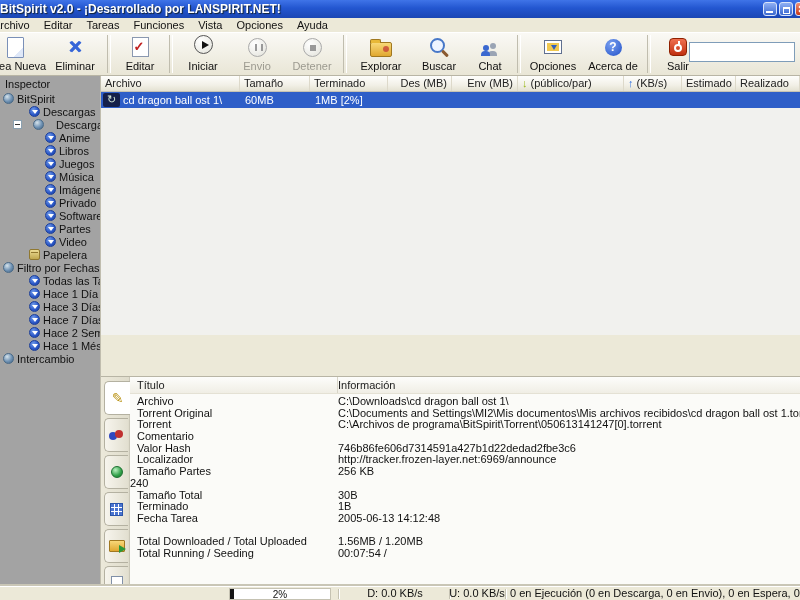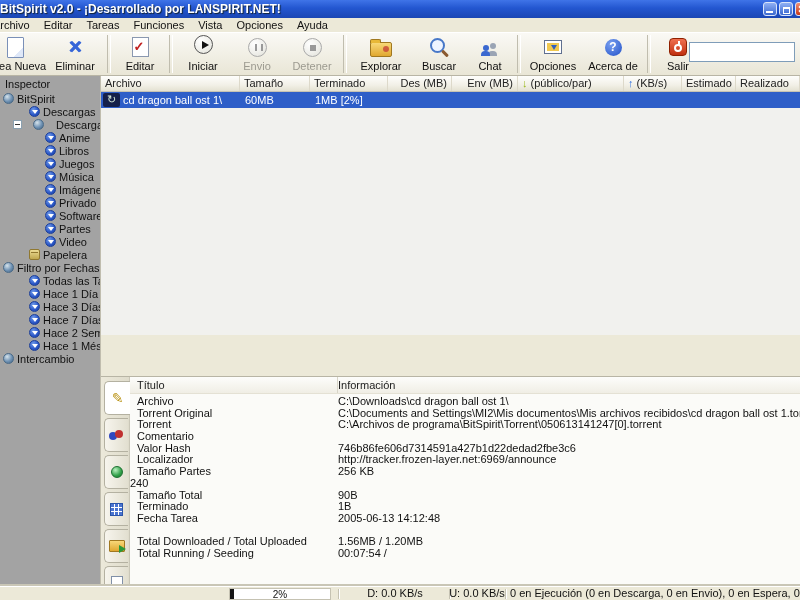--- a/index.html
+++ b/index.html
@@ -423,21 +423,21 @@
         </div>
       <div class="drow">
           <span class="dt">Tamaño Partes</span>
           <span class="di">256 KB</span>
         </div>
       <div class="drow">
           <span class="di">240</span>
         </div>
       <div class="drow">
           <span class="dt">Tamaño Total</span>
-          <span class="di">90B</span>
+          <span class="di">30B</span>
         </div>
       <div class="drow">
           <span class="dt">Terminado</span>
           <span class="di">1B</span>
         </div>
       <div class="drow">
           <span class="dt">Fecha Tarea</span>
           <span class="di">2005-06-13 14:12:48</span>
         </div>
       <div class="drow">

